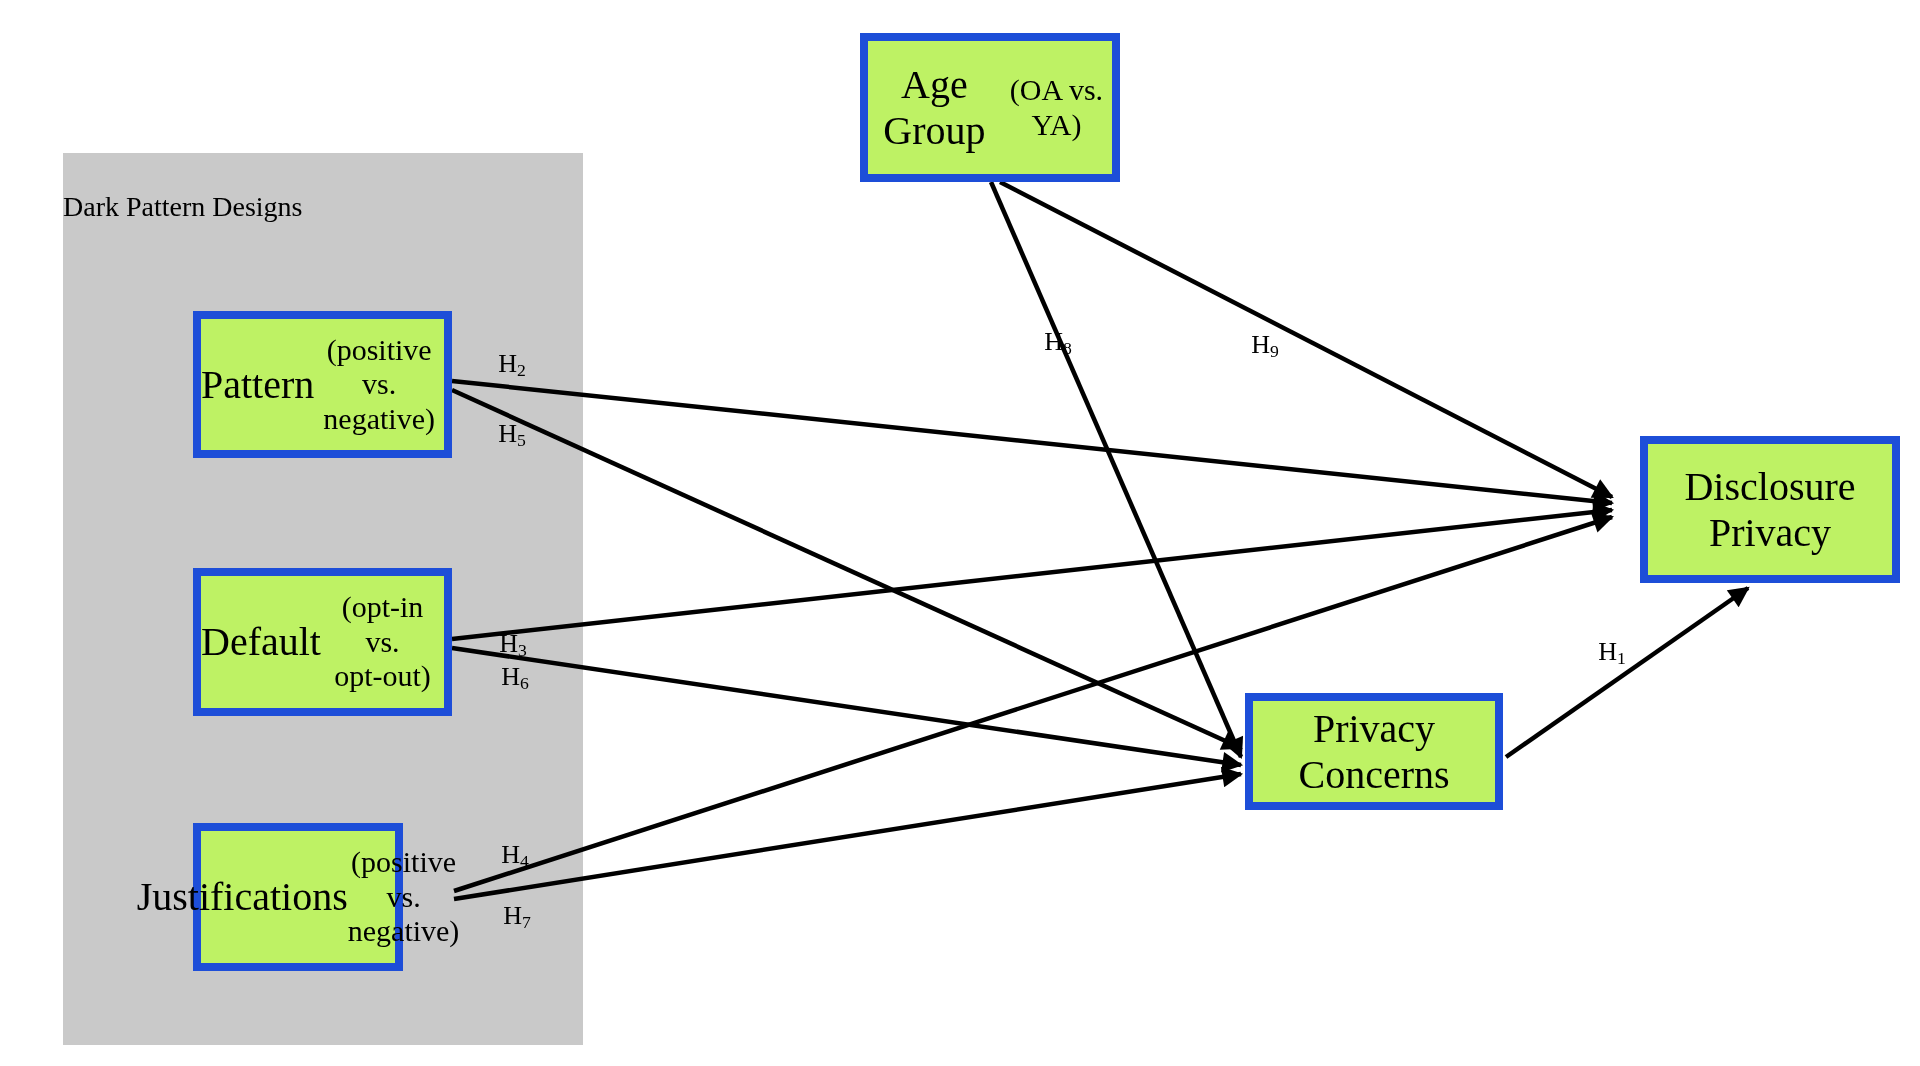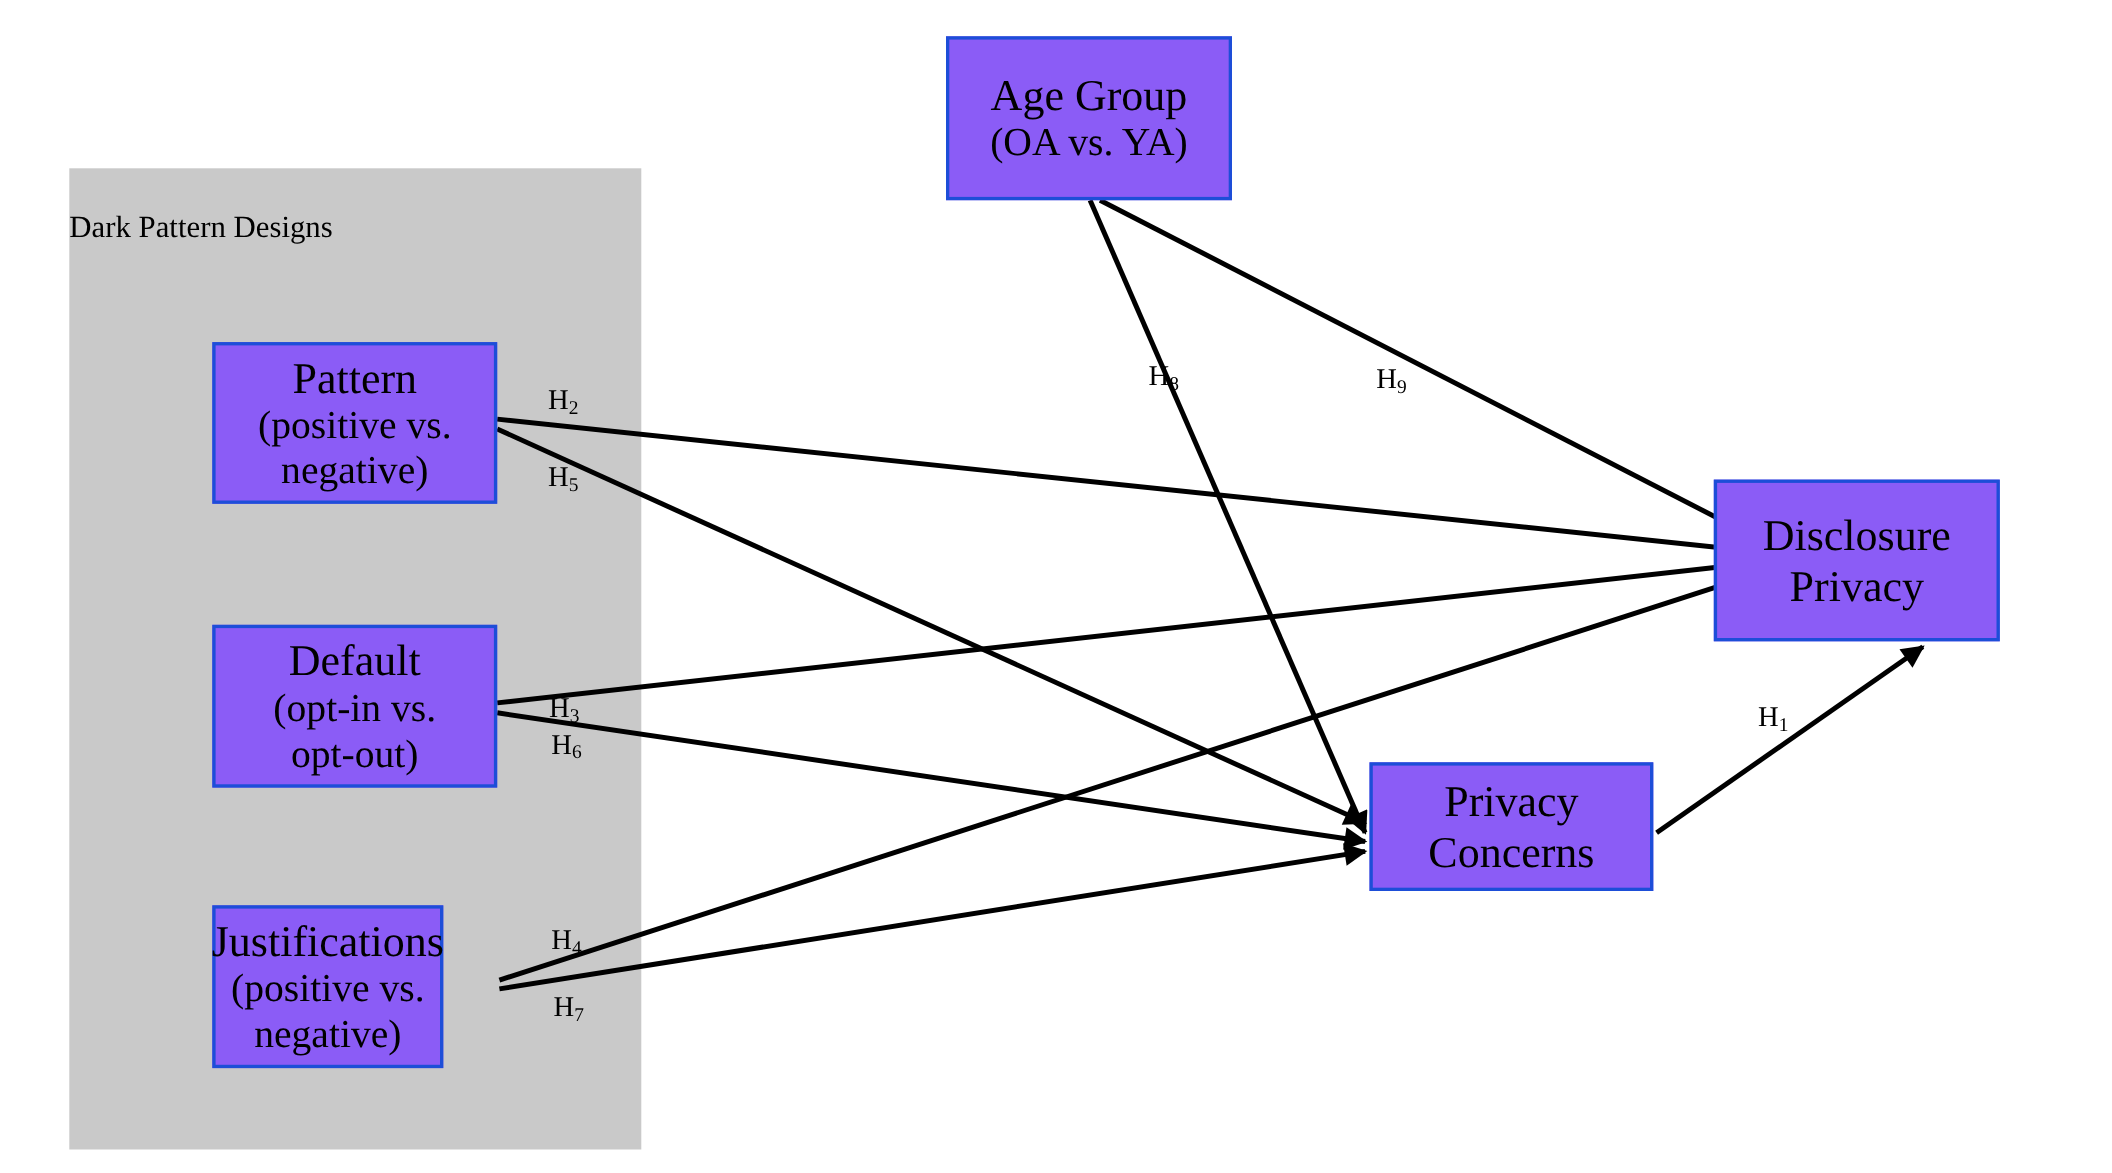--- a/index.html
+++ b/index.html
@@ -22,37 +22,37 @@
     position: absolute;
     left: 63px; top: 192px;
     width: 520px;
     text-align: left;
     font-size: 28px;
     line-height: 1.1;
   }
   .node {
     position: absolute;
     box-sizing: border-box;
-    background: #8b5cf6;
-    border: 3px solid #1d4ed8;
+    background: #bef264;
+    border: 8px solid #1d4ed8;
     display: flex;
-    flex-direction: column;
+    flex-direction: row;
     align-items: center;
     justify-content: center;
     text-align: center;
     line-height: 1.13;
   }
   .node-framing        { left: 193px;  top: 311px; width: 259px; height: 147px; }
   .node-default        { left: 193px;  top: 568px; width: 259px; height: 148px; }
   .node-justifications { left: 193px;  top: 823px; width: 210px; height: 148px; }
   .node-age-group      { left: 860px;  top: 33px;  width: 260px; height: 149px; }
   .node-privacy        { left: 1245px; top: 693px; width: 258px; height: 117px; }
-  .node-disclosure     { left: 1558px; top: 436px; width: 260px; height: 147px; align-items: center; }
+  .node-disclosure     { left: 1640px; top: 436px; width: 260px; height: 147px; align-items: center; }
   .node-title { font-size: 40px; }
-  .node-sub   { font-size: 36px; line-height: 1.15; }
+  .node-sub   { font-size: 30px; line-height: 1.15; }
   #edge-layer {
     position: absolute;
     left: 0; top: 0;
     width: 1920px; height: 1066px;
     pointer-events: none;
   }
   #edge-layer line {
     stroke: #000000;
     stroke-width: 4.5;
   }

